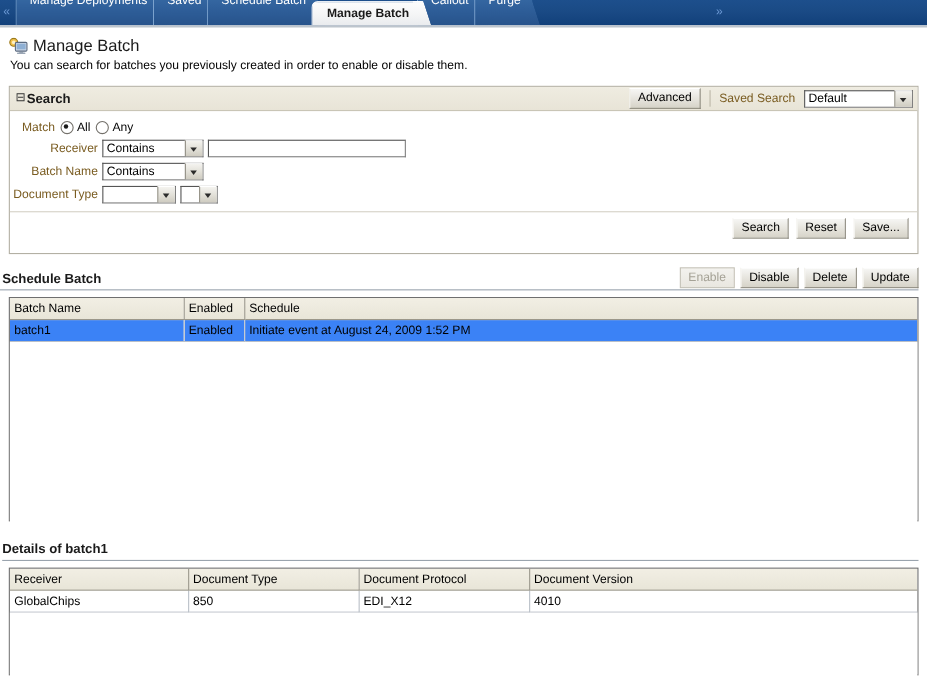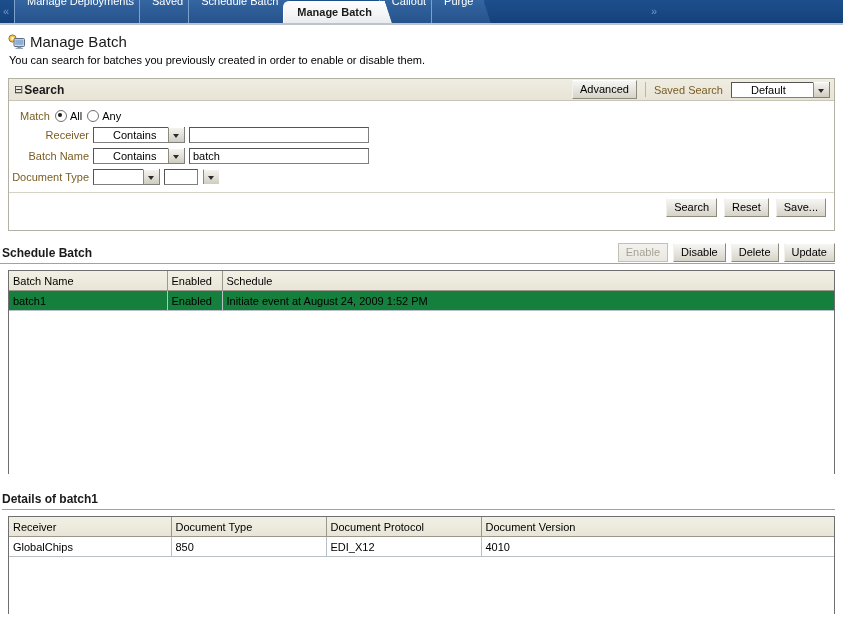--- a/index.html
+++ b/index.html
@@ -188,21 +188,21 @@
     border: 1px solid #7f7f7f;
     border-top-color: #555555;
     border-left-color: #555555;
     font-size: 11px;
     color: #000000;
     box-sizing: border-box;
     cursor: pointer;
   }
   .select .sel-text {
     flex: 1;
-    padding: 0 19px;
+    padding: 0 3px;
     overflow: hidden;
     white-space: nowrap;
     line-height: 14px;
   }
   .select .sel-arrow {
     width: 15px;
     height: 14px;
     flex: none;
     background: linear-gradient(to bottom, #f4f3ef 0%, #e2e0d8 52%, #cfccc1 100%);
     border-left: 1px solid #8d8a7e;
@@ -345,21 +345,21 @@
   .grid-table td {
     border-right: 1px solid #b9bfc7;
     border-bottom: 1px solid #b9bfc7;
     padding: 2px 0 2px 4px;
     height: 15px;
     color: #000000;
     overflow: hidden;
     white-space: nowrap;
   }
   .grid-table tr.selected td {
-    background: #15803d;
+    background: #3b82f6;
   }
   .grid-table tr td:last-child,
   .grid-table tr th:last-child {
     border-right: none;
   }
   .grid-filler {
     background: #ffffff;
   }
 
   .details-title {
@@ -442,21 +442,20 @@
       </span>
       <input class="textinput" style="width: 180px;" value="">
     </div>
 
     <div class="field-row">
       <span class="field-label">Batch Name</span>
       <span class="select" style="width:92px;">
         <span class="sel-text">Contains</span>
         <span class="sel-arrow"></span>
       </span>
-      <input class="textinput" style="width: 180px;" value="batch">
     </div>
 
     <div class="field-row">
       <span class="field-label">Document Type</span>
       <span class="select" style="width:67px;">
         <span class="sel-text"></span>
         <span class="sel-arrow"></span>
       </span>
       <span class="select" style="width:34px;">
         <span class="sel-text"></span>

